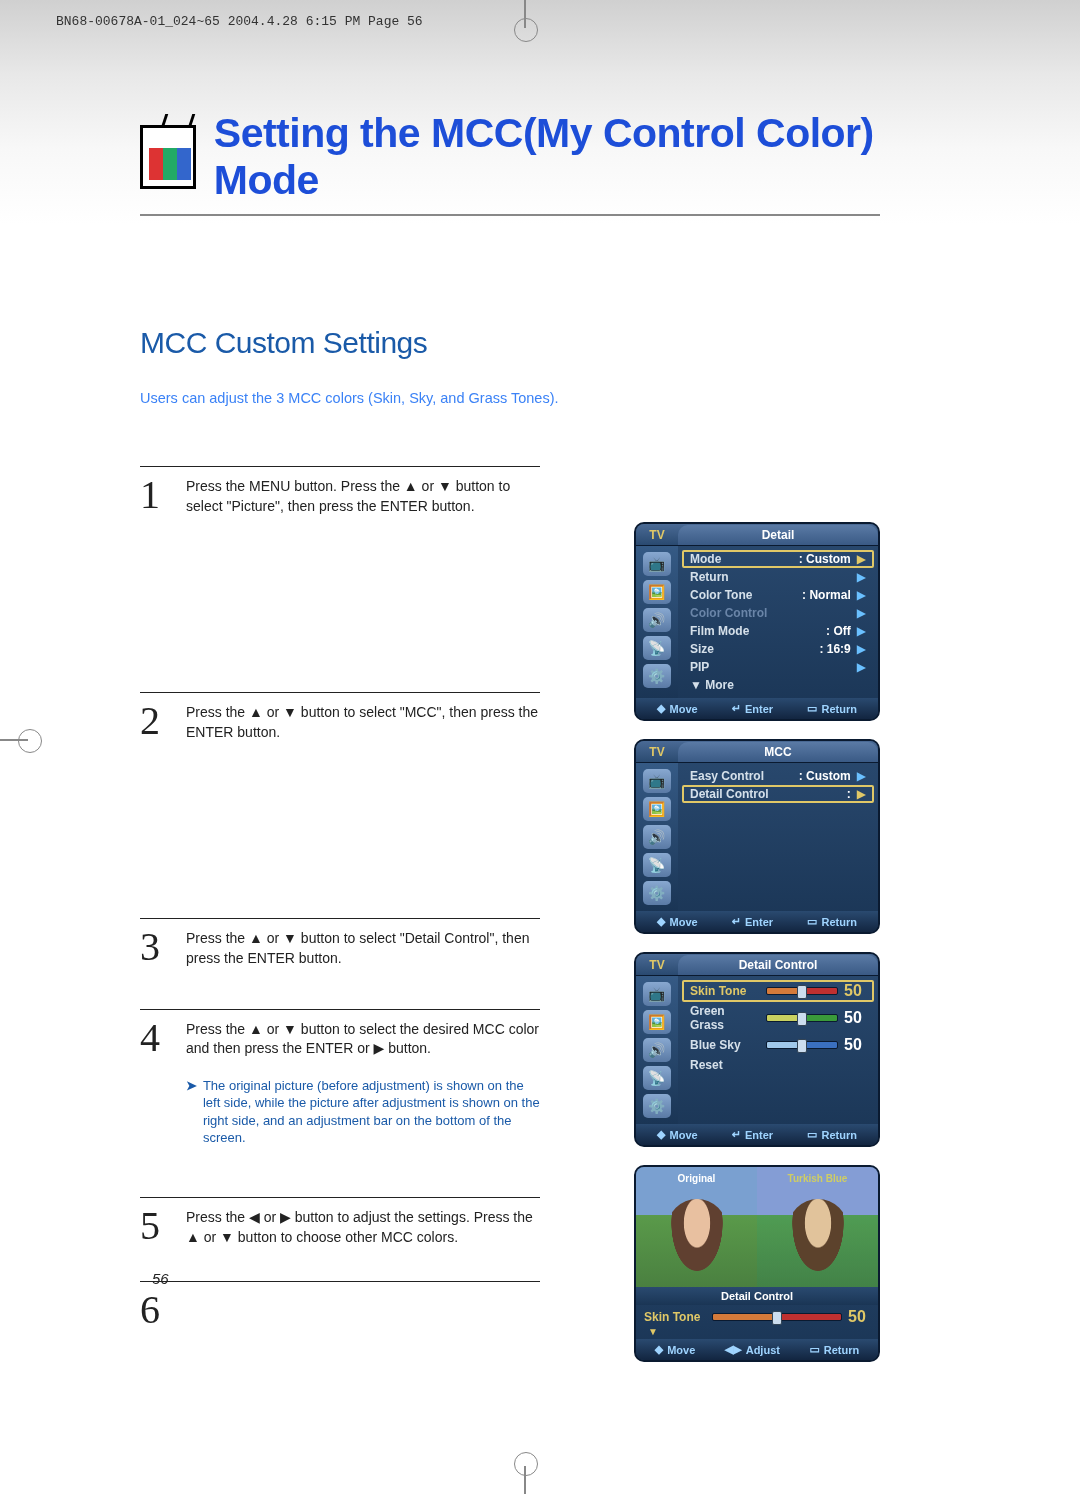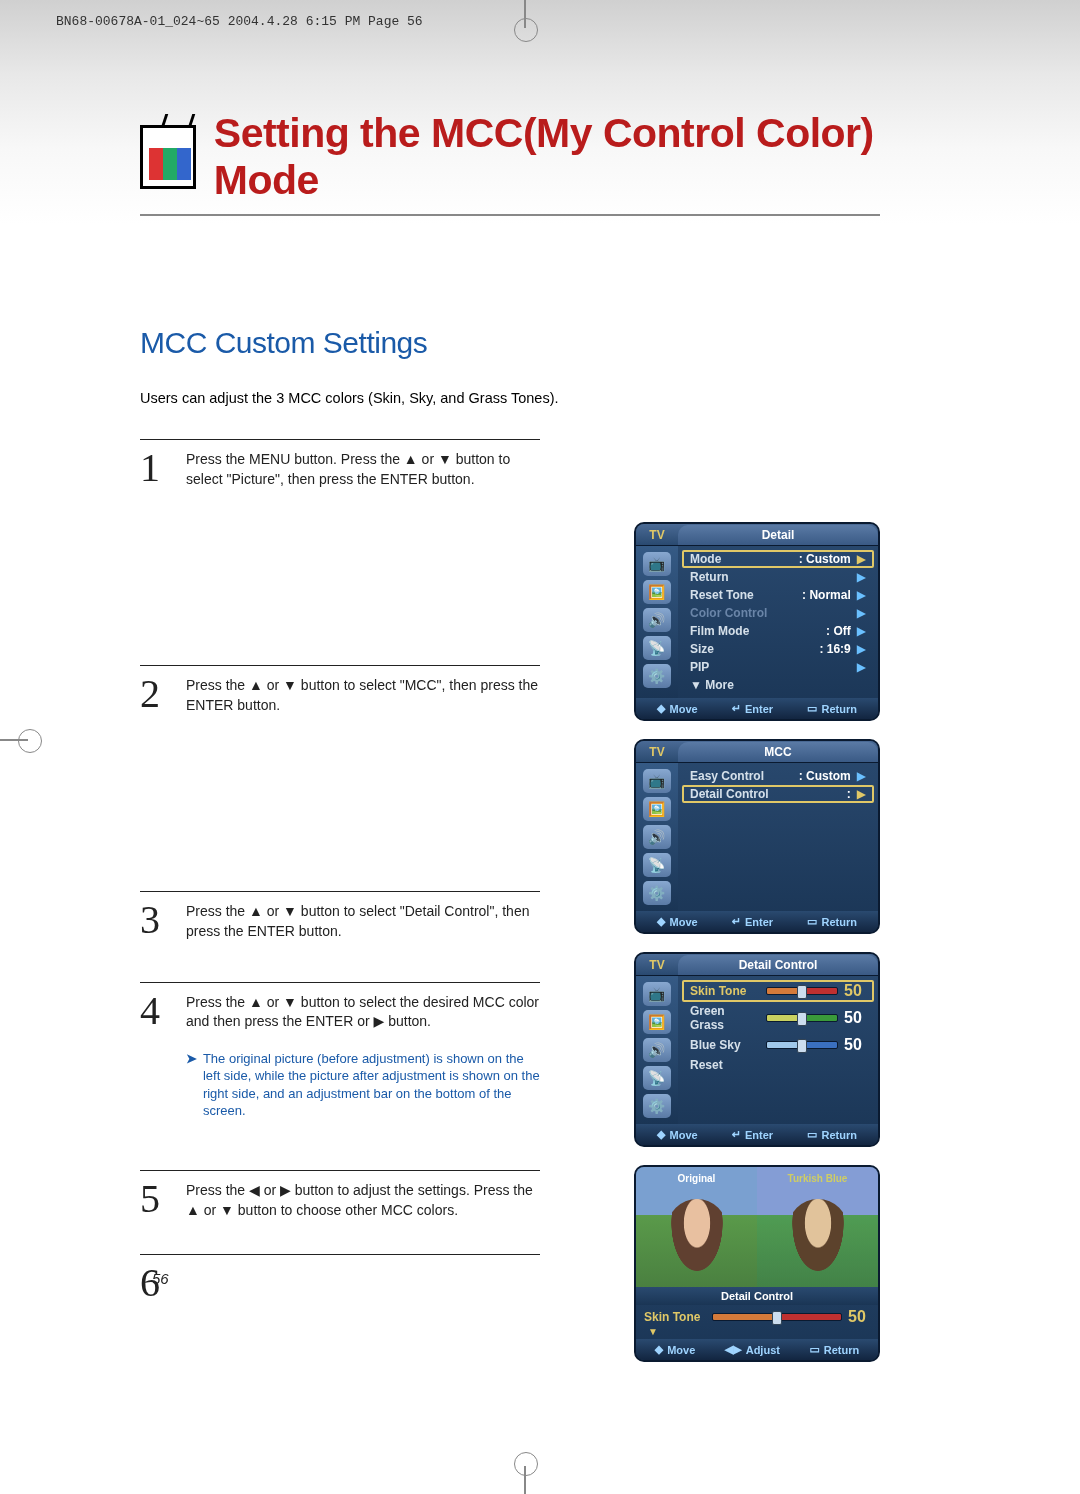--- a/index.html
+++ b/index.html
@@ -52,28 +52,28 @@
   .tv-icon .stripe { position:absolute; top:20px; bottom:6px; width:14px; }
   .tv-icon .s1 { left:6px; background:#d33; }
   .tv-icon .s2 { left:20px; background:#2a6; }
   .tv-icon .s3 { left:34px; background:#36c; }
   .tv-icon::before {
     content:""; position:absolute; top:-14px; left:20px; width:24px; height:14px;
     border-left:3px solid #000; border-right:3px solid #000;
     transform: skewX(-18deg);
   }
   .main-title {
-    font-size: 41px; font-weight: bold; color:#b91c1c;
+    font-size: 41px; font-weight: bold; color:#1d4ed8;
     letter-spacing: -0.5px;
     font-family: Arial, sans-serif;
   }
   .title-rule { height:2px; background:#888; margin-top:6px; margin-bottom:110px; }
 
   .subtitle { color:#1a5aa8; font-size:30px; font-weight:500; letter-spacing:-0.5px; margin-bottom:30px; font-family: Arial Narrow, Arial, sans-serif; }
-  .intro { font-size:14.5px; color:#000000; margin-bottom:33px; }
+  .intro { font-size:14.5px; color:#3b82f6; margin-bottom:60px; }
 
   .steps { width: 400px; }
   .step { border-top:1.5px solid #222; padding:10px 0 24px 0; display:flex; gap:14px; }
   .step-num { font-size:40px; font-weight:400; color:#222; line-height:0.9; width:32px; font-family: Georgia, serif;}
   .step-body { font-size:14px; color:#222; line-height:1.4; flex:1; }
   .step-body .note { color:#1a5aa8; font-size:13px; margin-top:18px; display:flex; gap:6px; font-family: Arial Narrow, Arial, sans-serif; line-height:1.35;}
   .note-arrow { color:#1a5aa8; font-weight:bold; }
 
   .osd-col { position:absolute; right:0; top:412px; width:280px; display:flex; flex-direction:column; gap:18px;padding-left:34px; }
   .osd {
@@ -249,21 +249,21 @@
         <div class="osd-rows" id="osd1-rows">
             <div class="osd-row sel">
               <span class="lbl">Mode</span>
     <span><span class="val">:  Custom</span><span class="arr arrow-sym">▶</span></span>
             </div>
             <div class="osd-row">
               <span class="lbl">Return</span>
     <span><span class="val"></span><span class="arr arrow-sym">▶</span></span>
             </div>
             <div class="osd-row">
-              <span class="lbl">Reset Tone</span>
+              <span class="lbl">Color Tone</span>
     <span><span class="val">:  Normal</span><span class="arr arrow-sym">▶</span></span>
             </div>
             <div class="osd-row dim">
               <span class="lbl">Color Control</span>
     <span><span class="val"></span><span class="arr arrow-sym">▶</span></span>
             </div>
             <div class="osd-row">
               <span class="lbl">Film Mode</span>
     <span><span class="val">:  Off</span><span class="arr arrow-sym">▶</span></span>
             </div>

